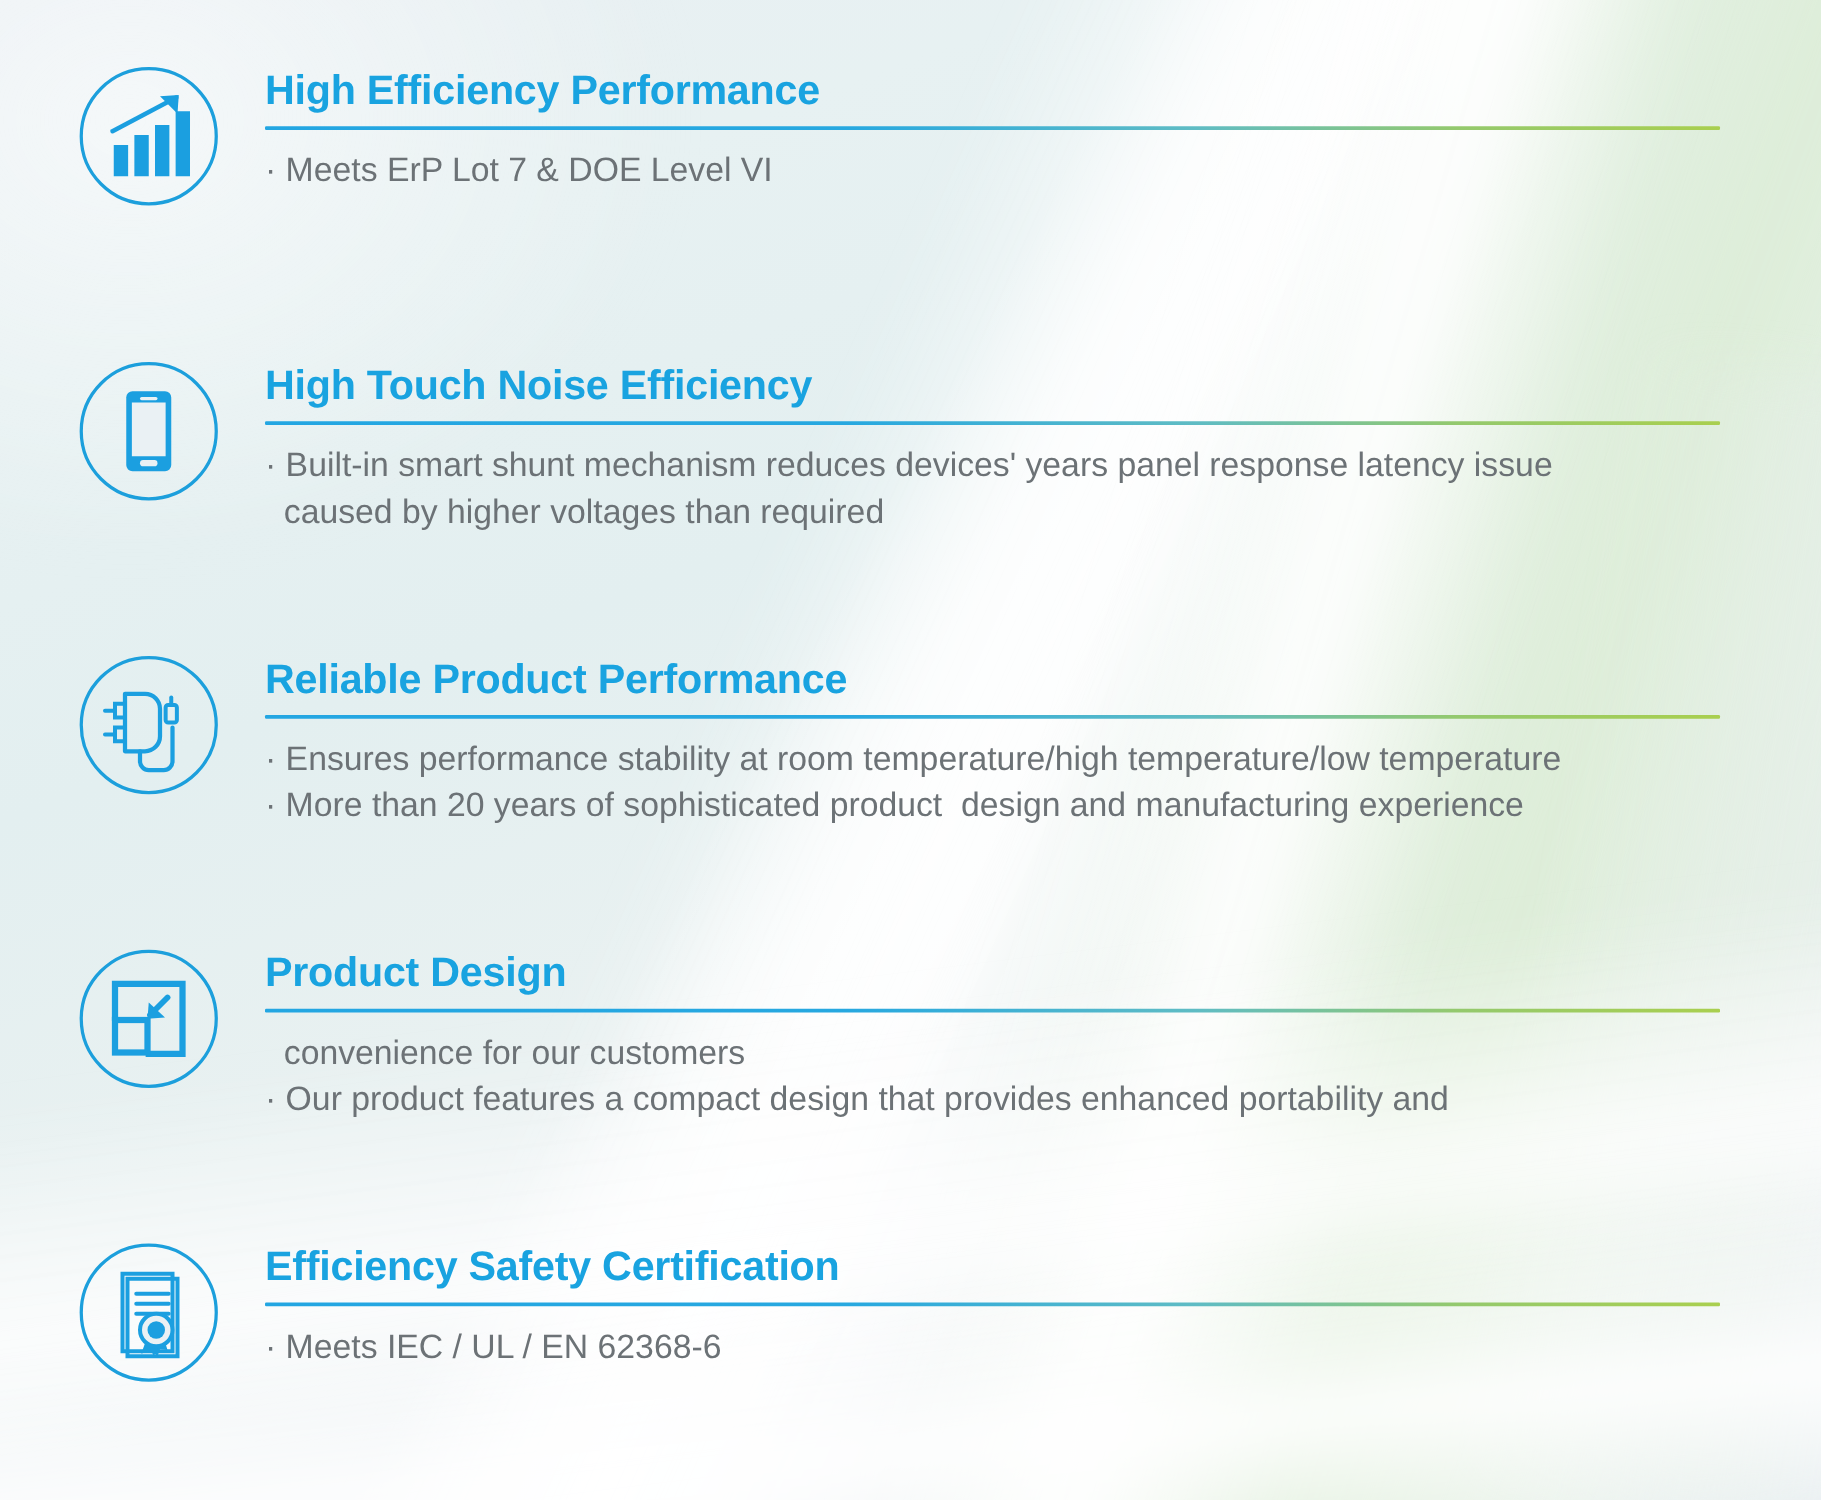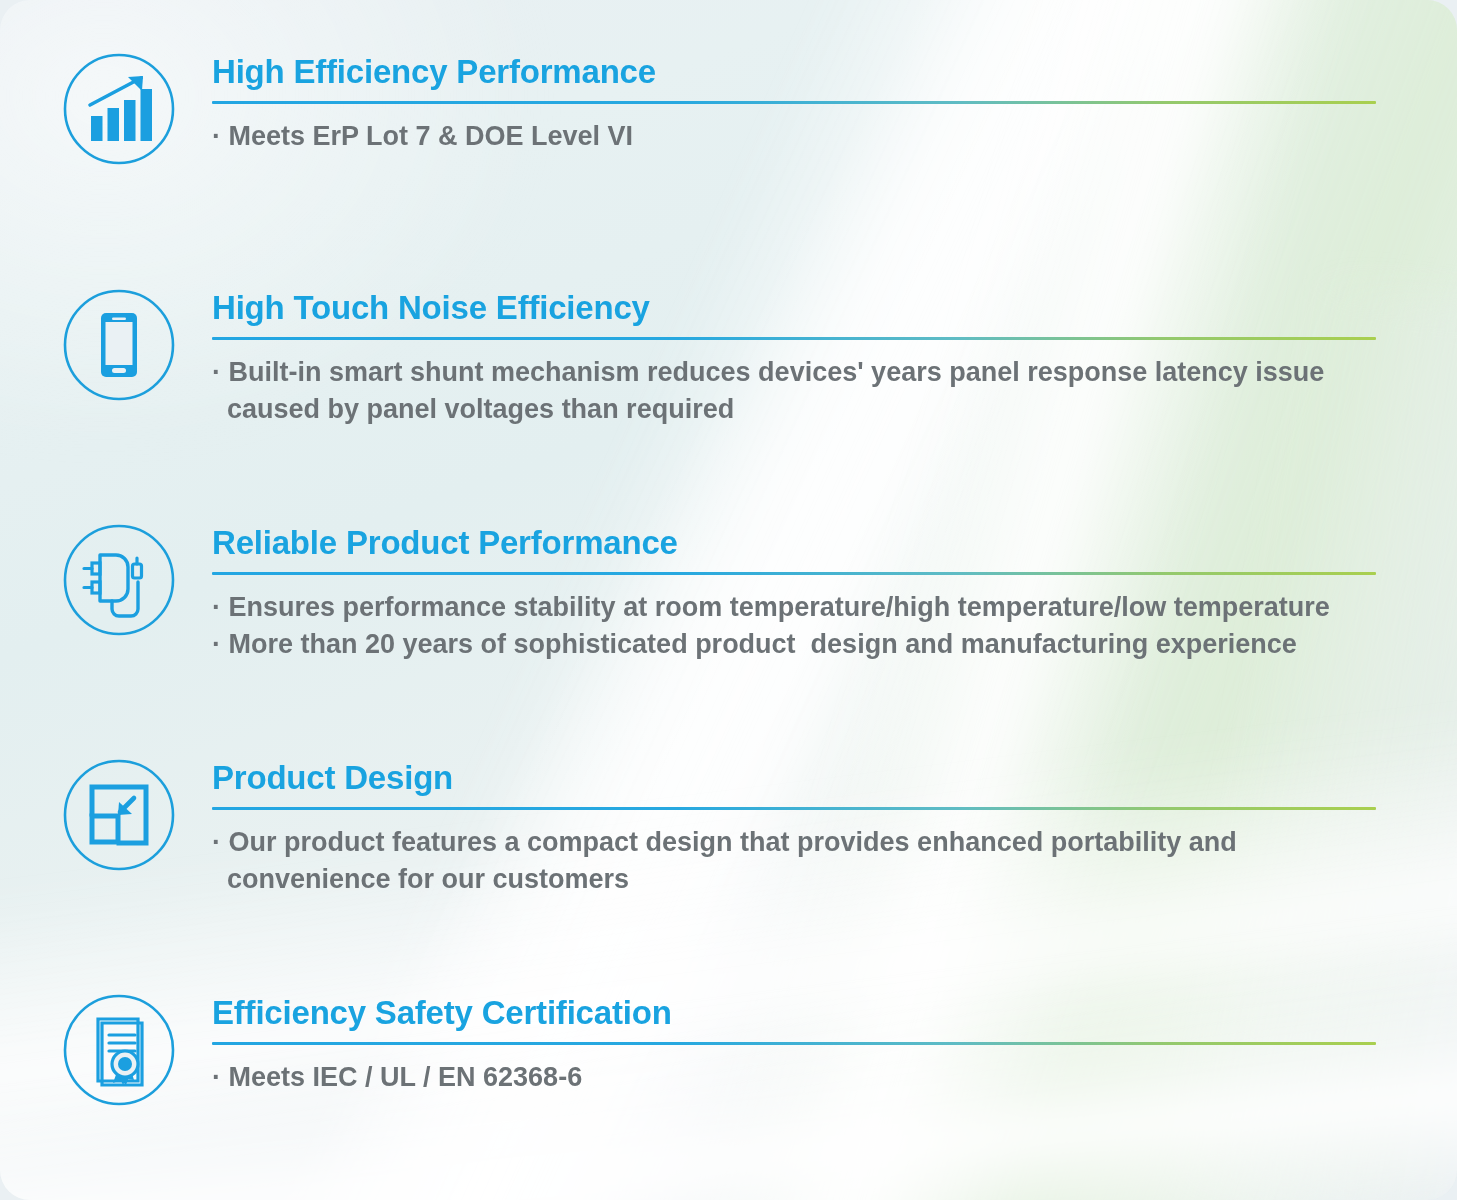--- a/index.html
+++ b/index.html
@@ -33,21 +33,20 @@
         rgba(226,240,223,0.85) 70%,
         rgba(233,243,231,0.55) 86%,
         rgba(237,242,236,0.00) 100%),
       linear-gradient(160deg,
         #e9eff3 0%,
         #e7f1f2 18%,
         #e3eff0 38%,
         #e9f1f1 58%,
         #e9eef2 78%,
         #e8eef2 100%);
-    border-radius: 30px;
   }
 
   
   .bg-band {
     position: absolute;
     pointer-events: none;
   }
   .band-a {
     top: -320px; left: 560px;
     width: 430px; height: 1900px;
@@ -174,21 +173,20 @@
   }
 
   .feature-lines {
     margin-top: 14px;
   }
   .feature-line {
     font-size: 27px;
     line-height: 37px;
     color: #6c7276;
     white-space: pre;
-    font-weight: bold;
   }
 </style>
 </head>
 <body>
 
 <div id="page">
 
   <div class="bg-band band-f"></div>
   <div class="bg-band band-a"></div>
   <div class="bg-band band-c"></div>
@@ -228,21 +226,21 @@
           <rect x="43.5" y="34" width="27" height="43" fill="#eaf1f4"></rect>
           <rect x="50" y="29.5" width="14" height="2.6" rx="1.3" fill="#eaf1f4"></rect>
           <rect x="50" y="80" width="14" height="5" rx="2.5" fill="#eaf1f4"></rect>
         </svg>
       </div>
       <div class="feature-body">
         <h2 class="feature-title">High Touch Noise Efficiency</h2>
         <div class="feature-rule"></div>
         <div class="feature-lines">
           <div class="feature-line">· Built-in smart shunt mechanism reduces devices' years panel response latency issue</div>
-          <div class="feature-line">  caused by panel voltages than required</div>
+          <div class="feature-line">  caused by higher voltages than required</div>
         </div>
       </div>
     </section>
 
     <section class="feature" style="top:523px;">
       <div class="feature-icon">
         <svg viewBox="0 0 114 114" xmlns="http://www.w3.org/2000/svg">
           <circle cx="57" cy="57" r="54" fill="none" stroke="#1c9fdc" stroke-width="2.6"></circle>
           <path d="M38 32 h16 a12 12 0 0 1 12 12 v22 a12 12 0 0 1 -12 12 h-16 z" fill="none" stroke="#1b9fe0" stroke-width="3.4" stroke-linejoin="round"></path>
           <rect x="30" y="40" width="8" height="11" fill="none" stroke="#1b9fe0" stroke-width="3.2"></rect>
@@ -270,22 +268,22 @@
           <path d="M30 56 V29 H84 V85 H57" fill="none" stroke="#1b9fe0" stroke-width="5" stroke-linecap="square"></path>
           <rect x="30" y="58" width="26" height="26" fill="none" stroke="#1b9fe0" stroke-width="5"></rect>
           <path d="M72 40 L58 54" stroke="#1b9fe0" stroke-width="4.6" stroke-linecap="round"></path>
           <path d="M56 57 L57 44 L70 56 Z" fill="#1b9fe0"></path>
         </svg>
       </div>
       <div class="feature-body">
         <h2 class="feature-title">Product Design</h2>
         <div class="feature-rule"></div>
         <div class="feature-lines">
+          <div class="feature-line">  convenience for our customers</div>
           <div class="feature-line">· Our product features a compact design that provides enhanced portability and</div>
-          <div class="feature-line">  convenience for our customers</div>
         </div>
       </div>
     </section>
 
     <section class="feature" style="top:993px;">
       <div class="feature-icon">
         <svg viewBox="0 0 114 114" xmlns="http://www.w3.org/2000/svg">
           <circle cx="57" cy="57" r="54" fill="none" stroke="#1c9fdc" stroke-width="2.6"></circle>
           <path d="M36 26 h40 v62 h-40 z" fill="none" stroke="#1b9fe0" stroke-width="3.2"></path>
           <path d="M40 30 h40 v62 h-40 z" fill="none" stroke="#1b9fe0" stroke-width="3.2"></path>

